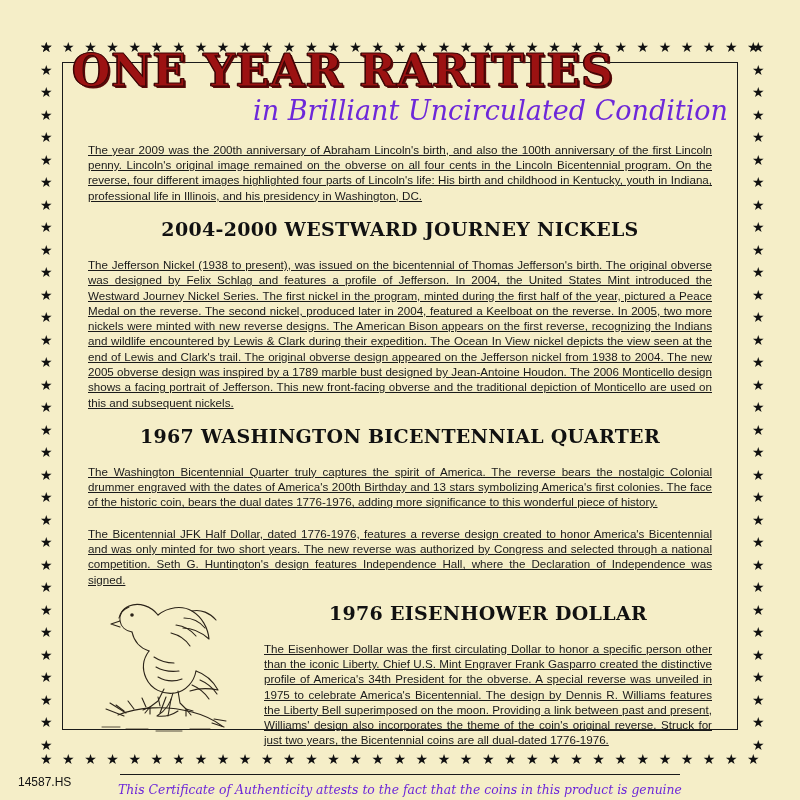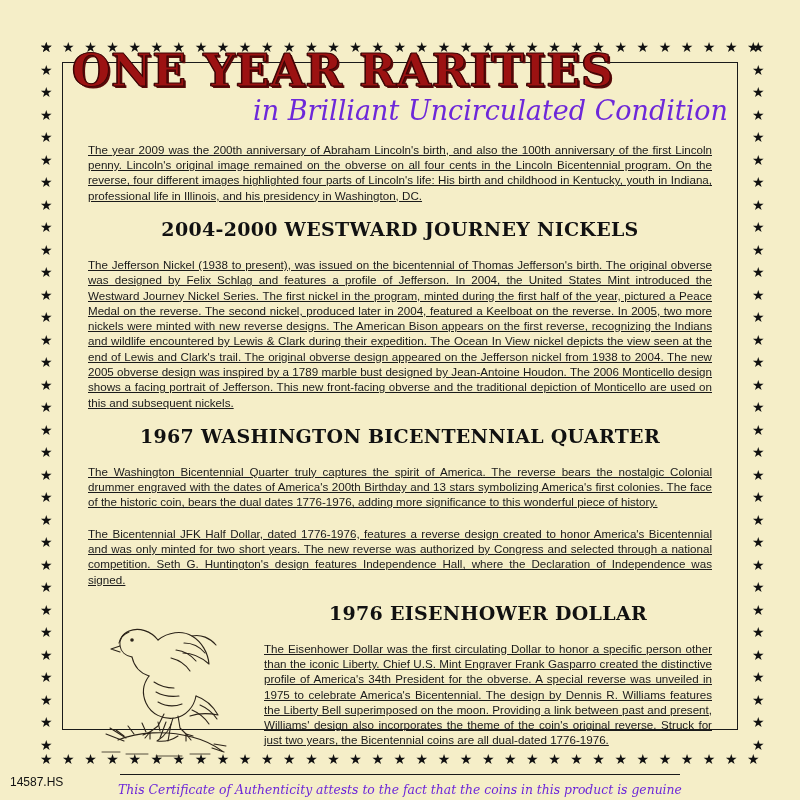--- a/index.html
+++ b/index.html
@@ -110,21 +110,21 @@
     font-size: 11.6px;
     line-height: 1.32;
     color: #1a1a1a;
     text-align: justify;
     margin: 16px;
     text-decoration: underline;
   }
 
   .eisen-wrap {
     display: flex;
-    align-items: flex-end;
+    align-items: flex-start;
     gap: 6px;
   }
   .eagle {
     flex: 0 0 170px;
     width: 170px;
     margin-top: -18px;
   }
   .eisen-text { flex: 1 1 auto; }
 
   .divider {
@@ -138,21 +138,21 @@
     font-size: 12.4px;
     line-height: 1.35;
     text-align: center;
     color: #6d28d9;
     padding: 0 34px;
     margin: 0;
   }
 
   .footer-code {
     position: absolute;
-    left: 10px;
+    left: 18px;
     top: 775px;
     font-family: "Liberation Sans", sans-serif;
     font-size: 12px;
     color: #111;
   }
 </style>
 </head>
 <body>
 
 <div class="page">

